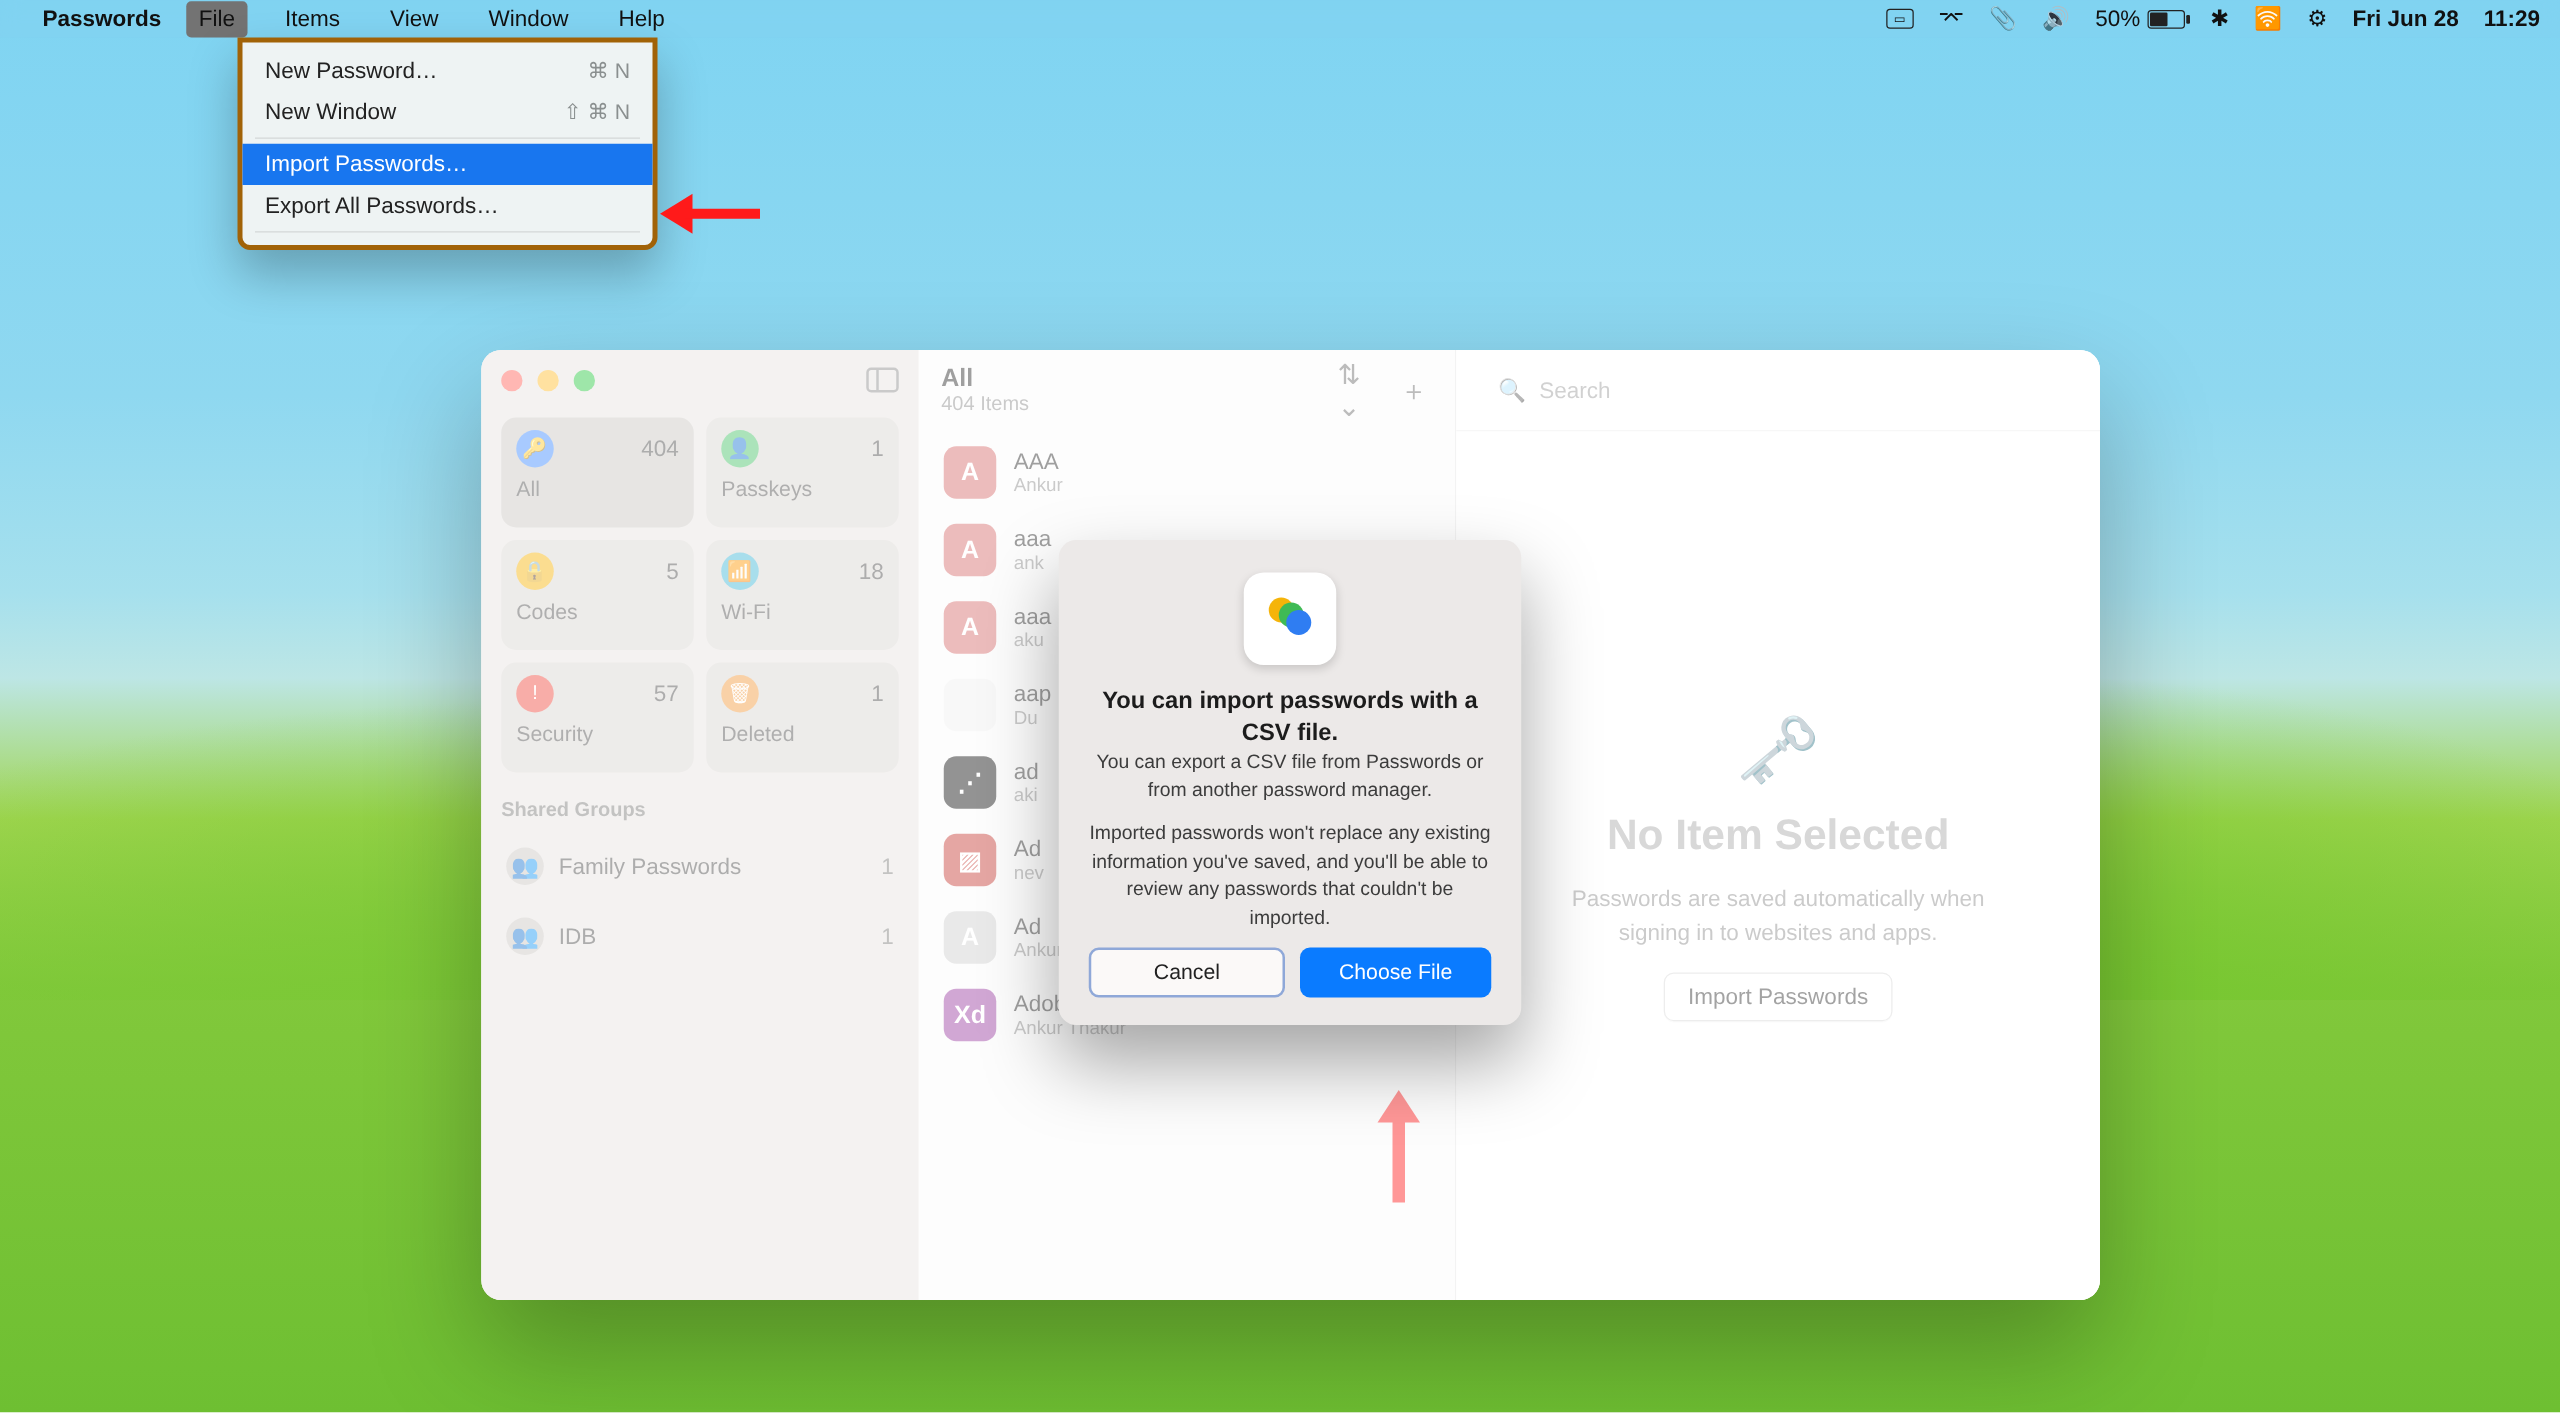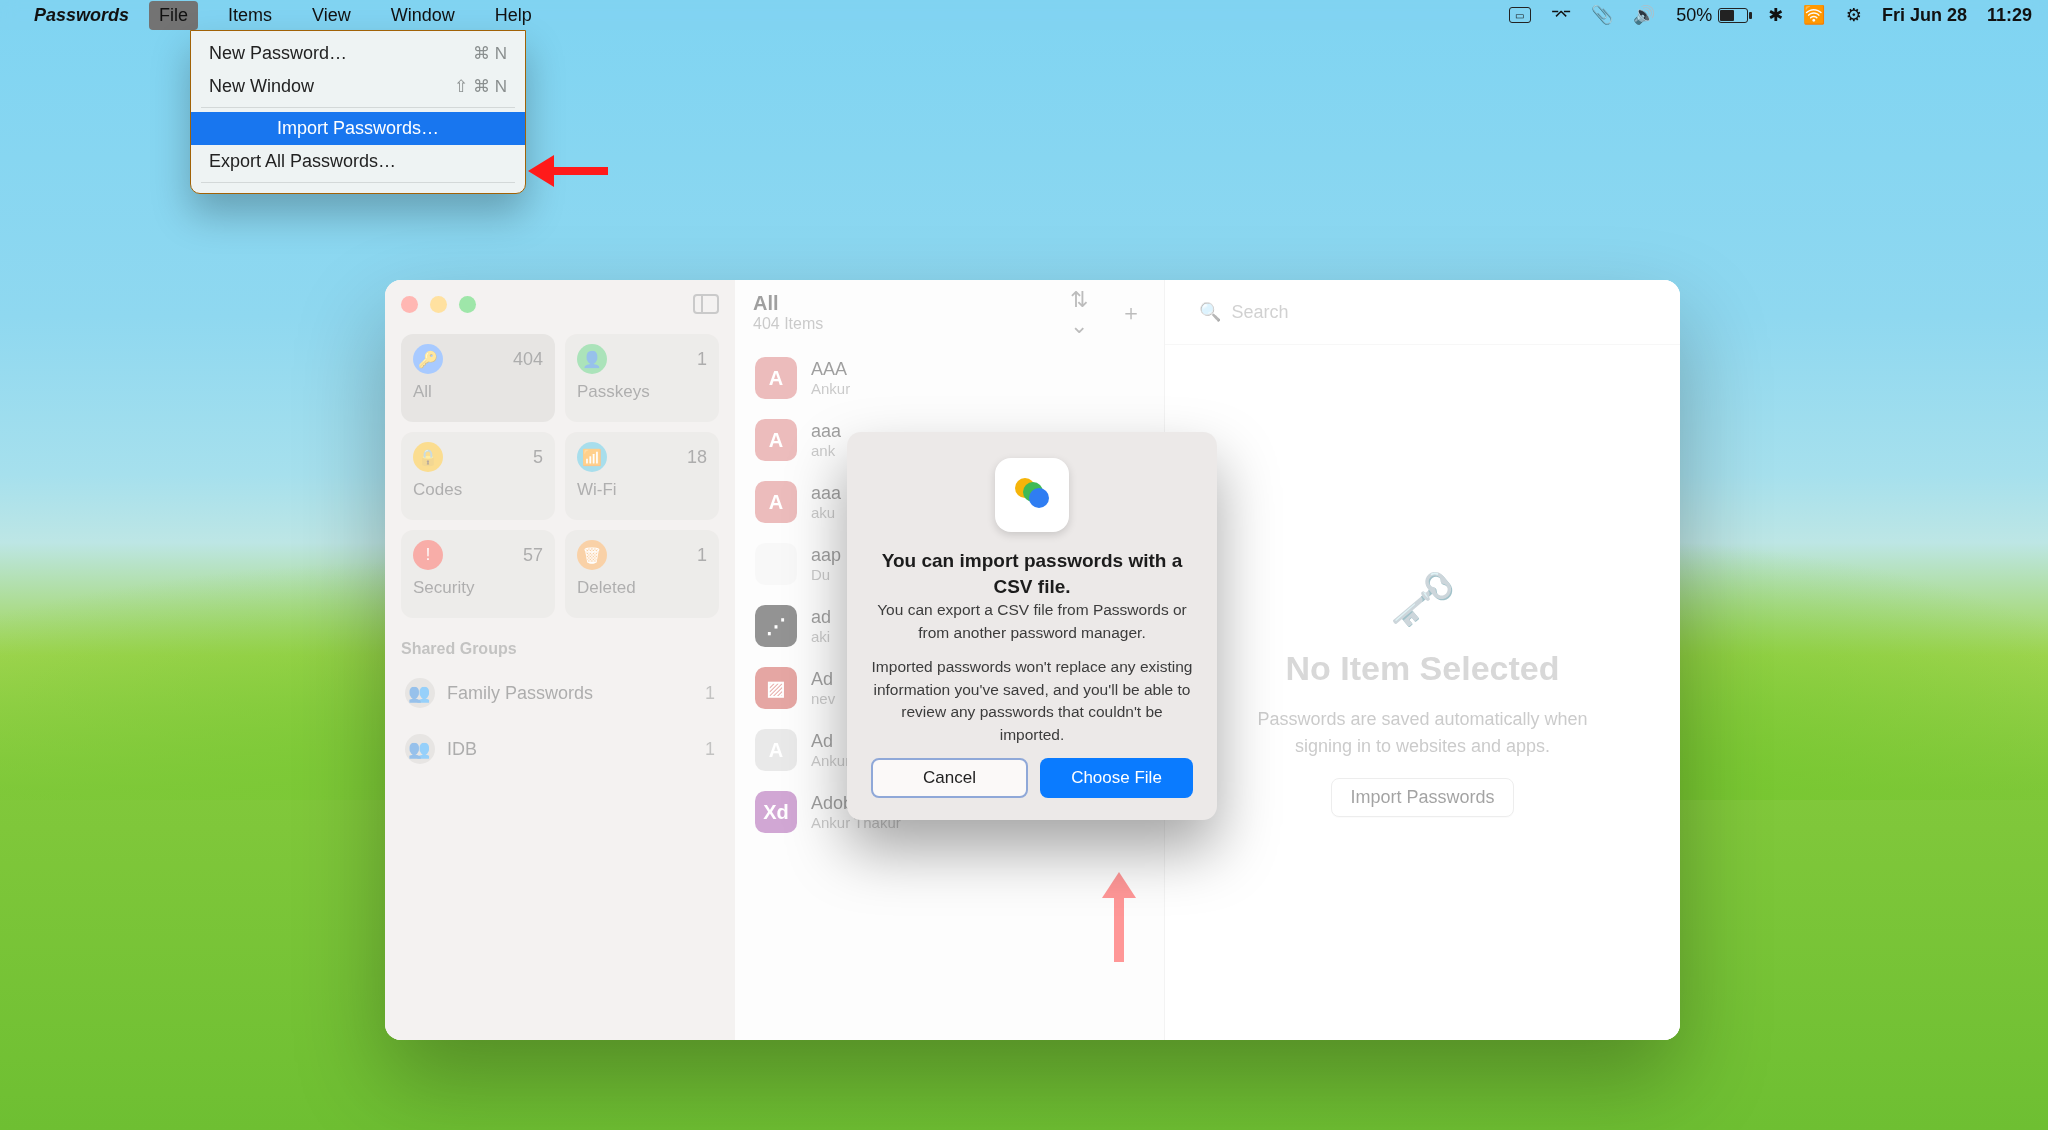--- a/index.html
+++ b/index.html
@@ -8,34 +8,34 @@
 
 
 .wallpaper{position:absolute;inset:0;background:linear-gradient(180deg,#7fd4f2 0%,#8fd8f0 28%,#a6e0ed 42%,#bde6e5 48%,#9fd54f 58%,#81c83b 70%,#6ebf32 100%);}
 .wallpaper::before{content:"";position:absolute;left:0;right:0;top:46%;height:280px;
  background:radial-gradient(1200px 400px at 22% 100%,#7bc935 0%,rgba(123,201,53,0) 60%),
             radial-gradient(1000px 420px at 78% 100%,#76c72f 0%,rgba(118,199,47,0) 62%);}
 
 
 .menubar{position:absolute;top:0;left:0;right:0;height:30px;display:flex;align-items:center;padding:0 16px;background:rgba(130,210,240,.55);backdrop-filter:blur(8px);color:#111;font-size:18px;}
 .menubar .apple{font-size:20px;margin-right:18px;}
-.menubar .app{font-weight:700;margin-right:20px;font-style:italic;}
+.menubar .app{font-weight:700;margin-right:20px;}
 .menubar .mitem{margin-right:20px;padding:4px 10px;border-radius:4px;cursor:default;}
 .menubar .mitem.open{background:#737373;}
 .menubar .spacer{flex:1;}
 .menubar .ricon{margin-left:20px;display:flex;align-items:center;gap:6px;}
 .menubar .battery-box{display:inline-block;width:30px;height:15px;border:1.5px solid #222;border-radius:3px;position:relative;}
 .menubar .battery-box::after{content:"";position:absolute;right:-5px;top:3px;width:3px;height:7px;background:#222;border-radius:1px;}
 .menubar .battery-fill{position:absolute;left:1px;top:1px;bottom:1px;width:50%;background:#222;border-radius:1px;}
 .menubar .clock{font-weight:600;}
 
 
-.dropdown{position:absolute;top:30px;left:190px;width:336px;background:#eef3f3;border:1px solid #a16207;border-radius:0 0 10px 10px;box-shadow:0 20px 38px rgba(0,0,0,.25);padding:6px 0;font-size:18px;color:#222;}
+.dropdown{position:absolute;top:30px;left:190px;width:336px;background:#eef3f3;border:4px solid #a16207;border-radius:0 0 10px 10px;box-shadow:0 20px 38px rgba(0,0,0,.25);padding:6px 0;font-size:18px;color:#222;}
 .dropdown .row{display:flex;align-items:center;justify-content:space-between;padding:6px 18px;cursor:default;}
-.dropdown .row.sel{background:#1876ef;color:#fff;justify-content:center;}
+.dropdown .row.sel{background:#1876ef;color:#fff;}
 .dropdown .row.disabled{color:#9ea3a3;}
 .dropdown hr{border:none;border-top:1px solid #d3d8d8;margin:4px 10px;}
 .dropdown .sc{color:#8a8f8f;font-size:17px;}
 .dropdown .row.sel .sc{color:#dfeaff;}
 
 
 .arrow{position:absolute;}
 .arrow.h{width:80px;height:20px;}
 .arrow.h .shaft{position:absolute;top:6px;left:20px;right:0;height:8px;background:#ff1a1a;}
 .arrow.h .head{position:absolute;left:0;top:-6px;width:0;height:0;border-top:16px solid transparent;border-bottom:16px solid transparent;border-right:26px solid #ff1a1a;}

